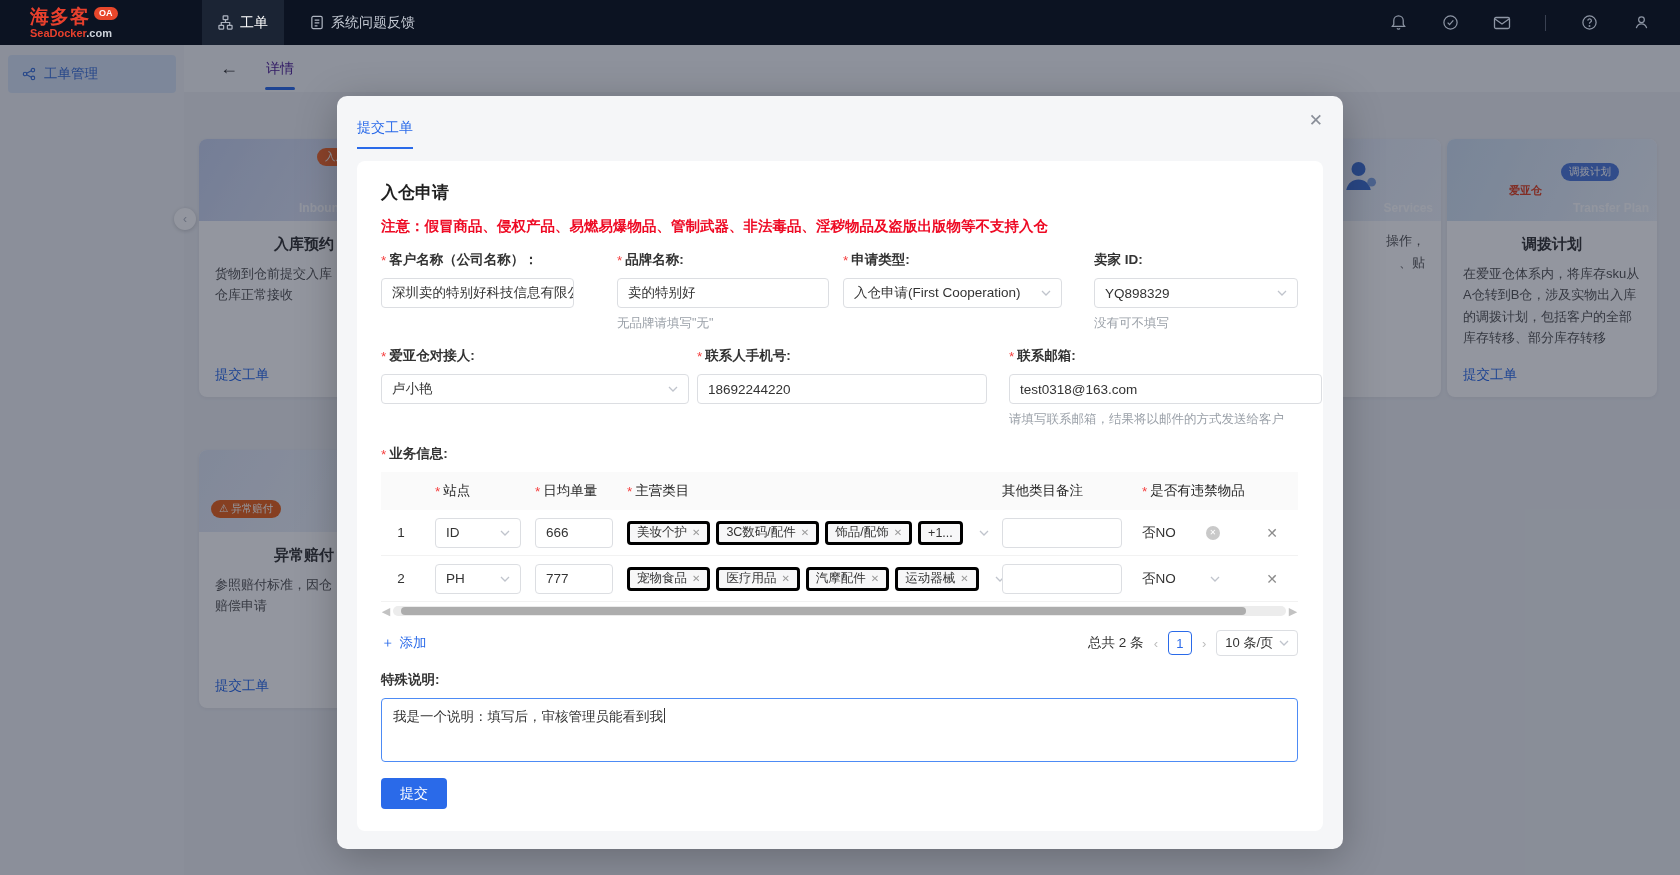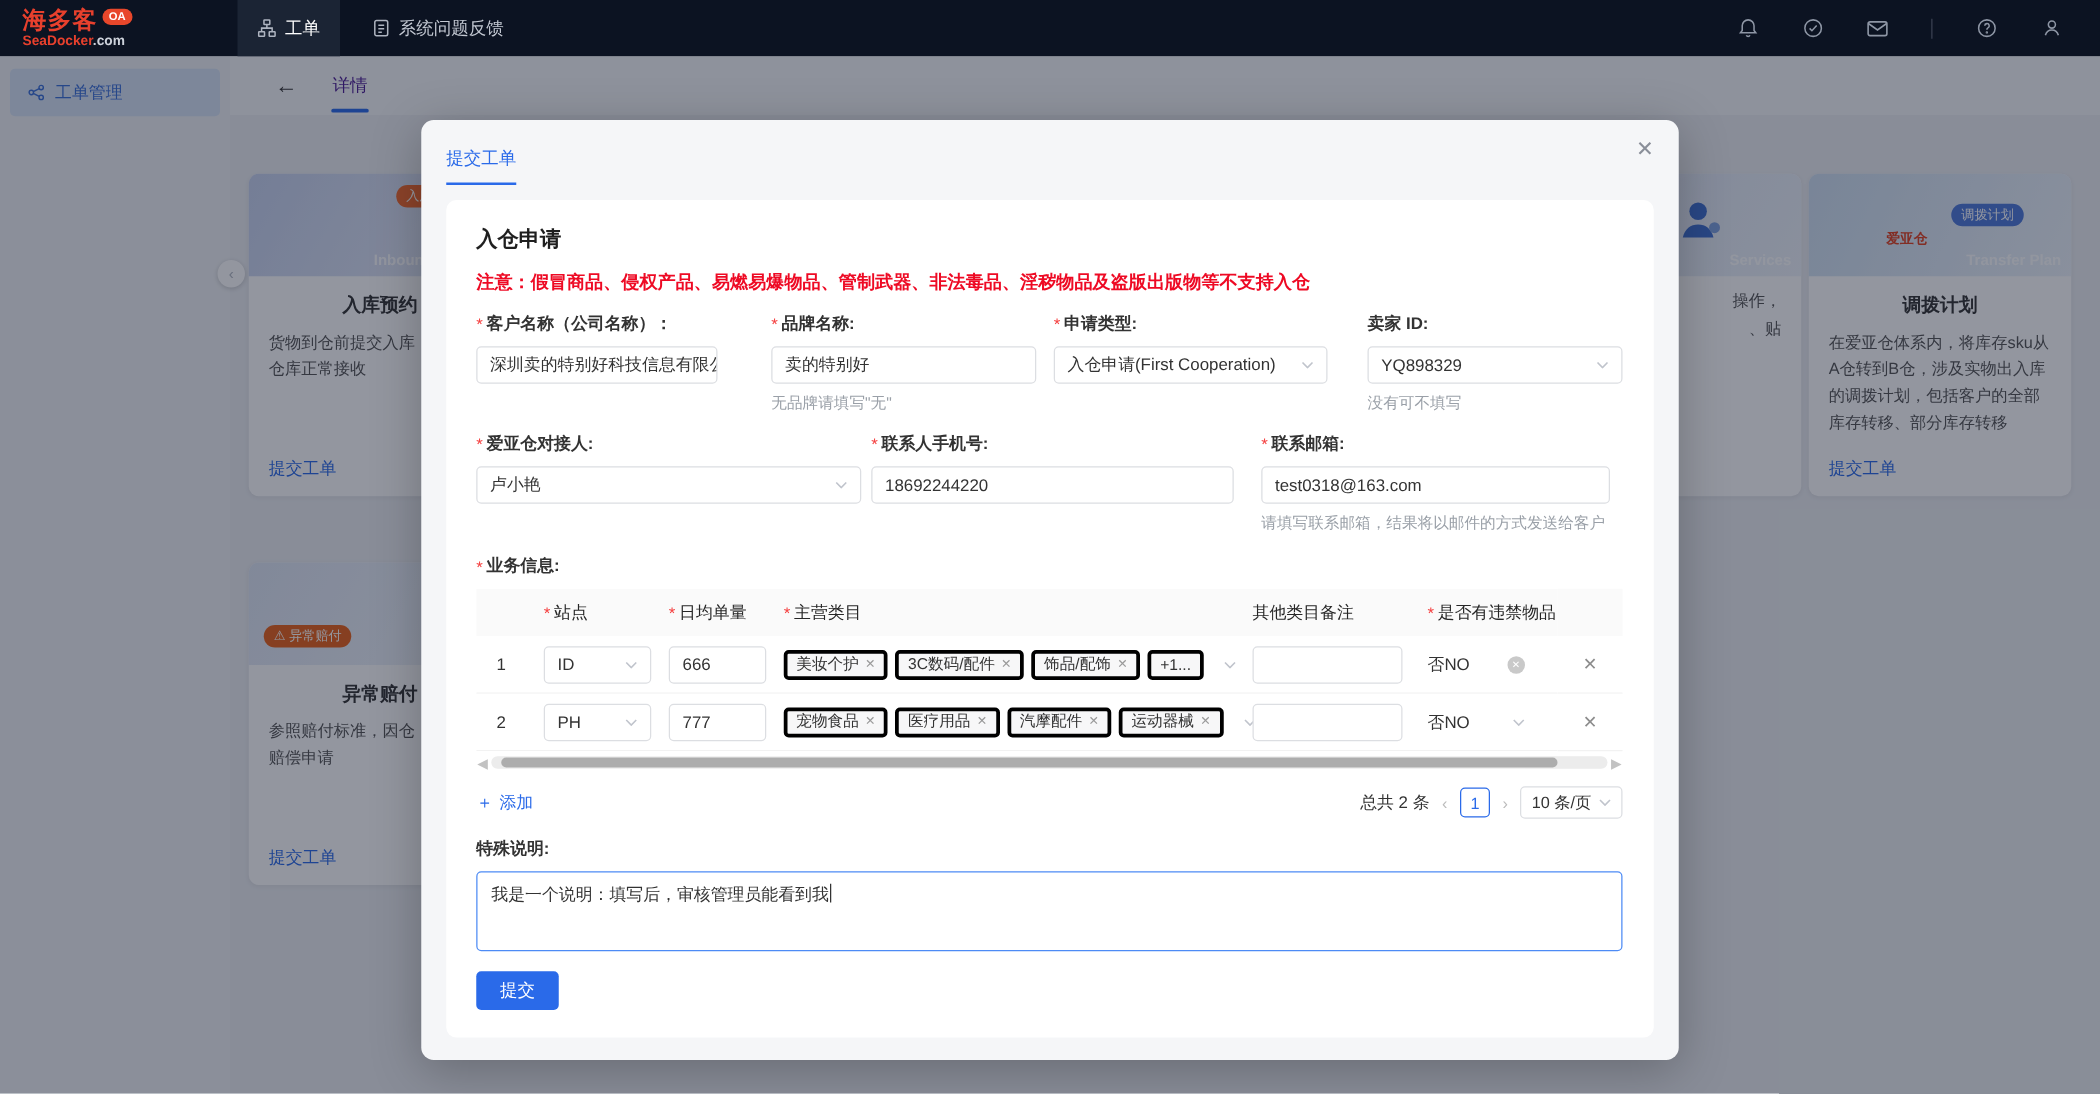--- a/index.html
+++ b/index.html
@@ -2,21 +2,21 @@
 <html><head>
 <meta charset="utf-8">
 <style>
   * { box-sizing: border-box; margin: 0; padding: 0; }
   html,body { width:1680px; height:875px; }
   body { font-family: "Liberation Sans", "DejaVu Sans", sans-serif; background:#e9ebef; }
   .stage { position:relative; width:1680px; height:875px; overflow:hidden; background:#e9ebef; }
 
   
   .topbar { position:absolute; top:0; left:0; right:0; height:45px; background:#0c1322; display:flex; align-items:center; z-index:10; }
-  .logo { margin-left:18px; line-height:1; position:relative; width:150px; }
+  .logo { margin-left:30px; line-height:1; position:relative; width:150px; }
   .logo-cn { color:#e8402d; font-size:19px; font-weight:bold; letter-spacing:1px; }
   .logo-badge { display:inline-block; background:#e8472b; color:#fff; font-size:9px; font-weight:bold; border-radius:8px; padding:2px 5px; margin-left:4px; vertical-align:top; }
   .logo-en { font-size:11px; font-weight:bold; margin-top:2px; }
   .logo-en .en { color:#e8402d; } .logo-en .tld { color:#cdd2db; }
   .nav { display:flex; margin-left:22px; gap:10px; height:100%; }
   .nav-item { display:flex; align-items:center; gap:7px; color:#c3c8d2; font-size:14px; padding:0 16px; height:100%; }
   .nav-item.active { background:#1b2434; color:#fff; }
   .nav-item svg { stroke:#aeb4c0; }
   .tb-right { margin-left:auto; display:flex; align-items:center; gap:34px; margin-right:30px; }
   .tb-ic { width:18px; height:18px; display:flex; align-items:center; justify-content:center; }
@@ -60,21 +60,21 @@
   .frow { display:flex; margin-top:15px; }
   .fcol {}
   .flabel { font-size:13.5px; font-weight:bold; color:#333; margin-bottom:9px; display:flex; align-items:center; gap:3px; }
   .star { color:#f53f3f; font-weight:normal; }
   .inp { height:30px; border:1px solid #dcdee2; border-radius:4px; background:#fff; display:flex; align-items:center; padding:0 10px; font-size:13.5px; color:#333; white-space:nowrap; overflow:hidden; }
   .sel { justify-content:space-between; gap:6px; }
   .chev { color:#c0c4cc; flex:none; }
   .hint { margin-top:7px; font-size:12.5px; color:#9aa0a8; }
 
   .w193{width:193px}.w212{width:212px}.w219{width:219px}.w204{width:204px}
-  .w280{width:308px}.w290{width:290px}.w289{width:279px}
+  .w280{width:308px}.w290{width:290px}.w289{width:313px}
   .cw1{width:236px}.cw2{width:226px}.cw3{width:251px}.cw4{width:204px}
   .rw1{width:316px}.rw2{width:312px}.rw3{width:289px}
 
   .biz-label { margin-top:17px; }
   .tbl { margin-top:9px; display:flex; }
   .tbl-scroll { width:865px; overflow:hidden; }
   .tbl-inner { width:897px; }
   .thead { display:flex; align-items:center; height:38px; background:#fafafa; font-size:13.5px; color:#262626; }
   .th { display:flex; align-items:center; gap:3px; padding-left:14px; white-space:nowrap; overflow:hidden; }
   .trow { display:flex; align-items:center; height:46px; background:#fff; border-bottom:1px solid #f2f2f2; }

